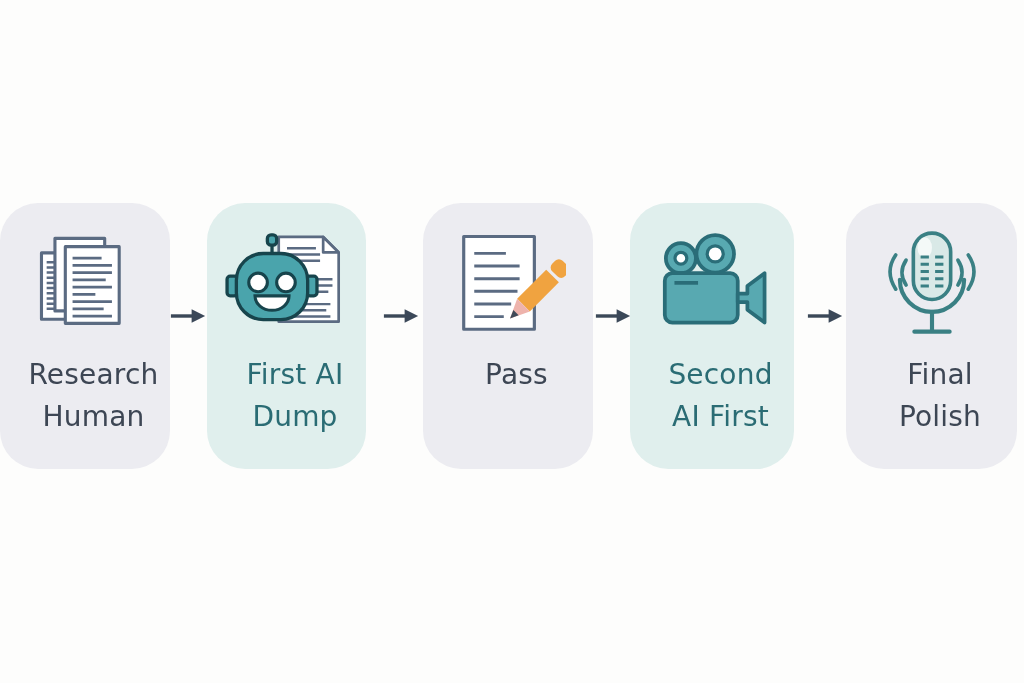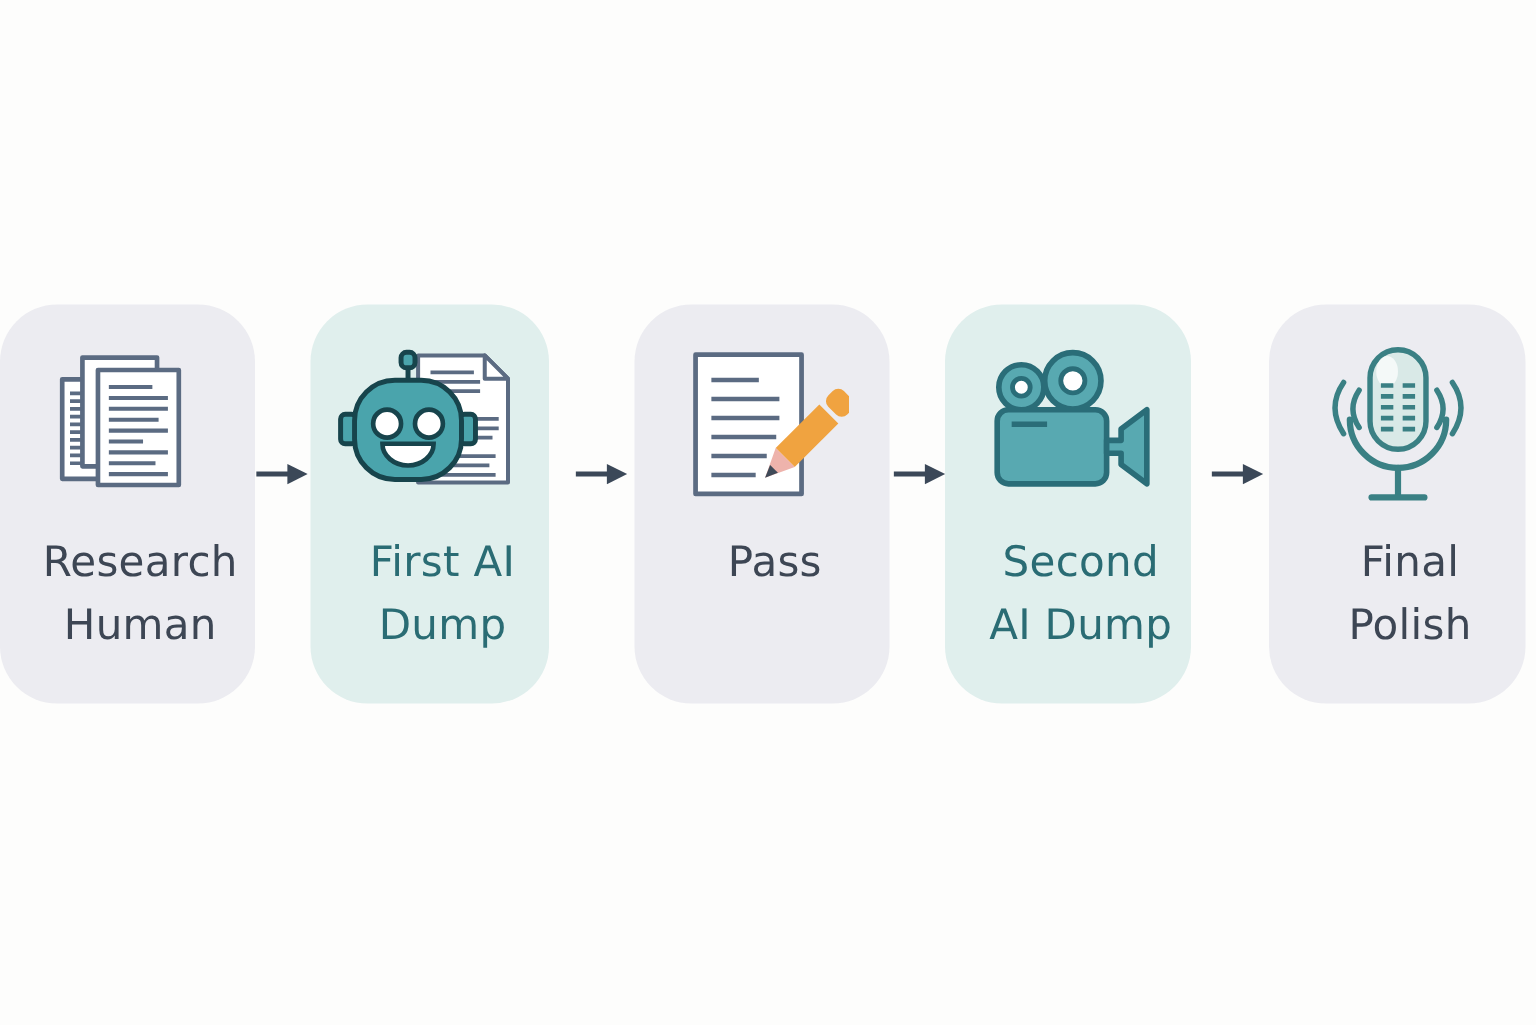--- a/index.html
+++ b/index.html
@@ -147,21 +147,21 @@
       <circle cx="58" cy="21" r="7.5" fill="#ffffff" stroke="#2a6d78" stroke-width="3"></circle>
       <g fill="#58a9b1" stroke="#2a6d78" stroke-width="3.5" stroke-linejoin="round">
         <rect x="11" y="39" width="68" height="46" rx="7"></rect>
         <path d="M79 58 h9 v-7 l16 -12 v46 l-16 -12 v-7 h-9 z"></path>
       </g>
       <line x1="20" y1="48" x2="42" y2="48" stroke="#2a6d78" stroke-width="3.5"></line>
     </svg>
   </div>
   <div class="label tealtxt">
     <span>Second</span>
-    <span>AI Dump</span>
+    <span>AI First</span>
   </div>
 </div>
 
 <div class="arrow arrow-4">
   <svg width="38" height="18" viewBox="0 0 40 20">
     <line x1="1" y1="10" x2="26" y2="10" stroke="#3b4858" stroke-width="3.8"></line>
     <polygon points="24,2.5 39,10 24,17.5" fill="#3b4858"></polygon>
   </svg>
 </div>
 

